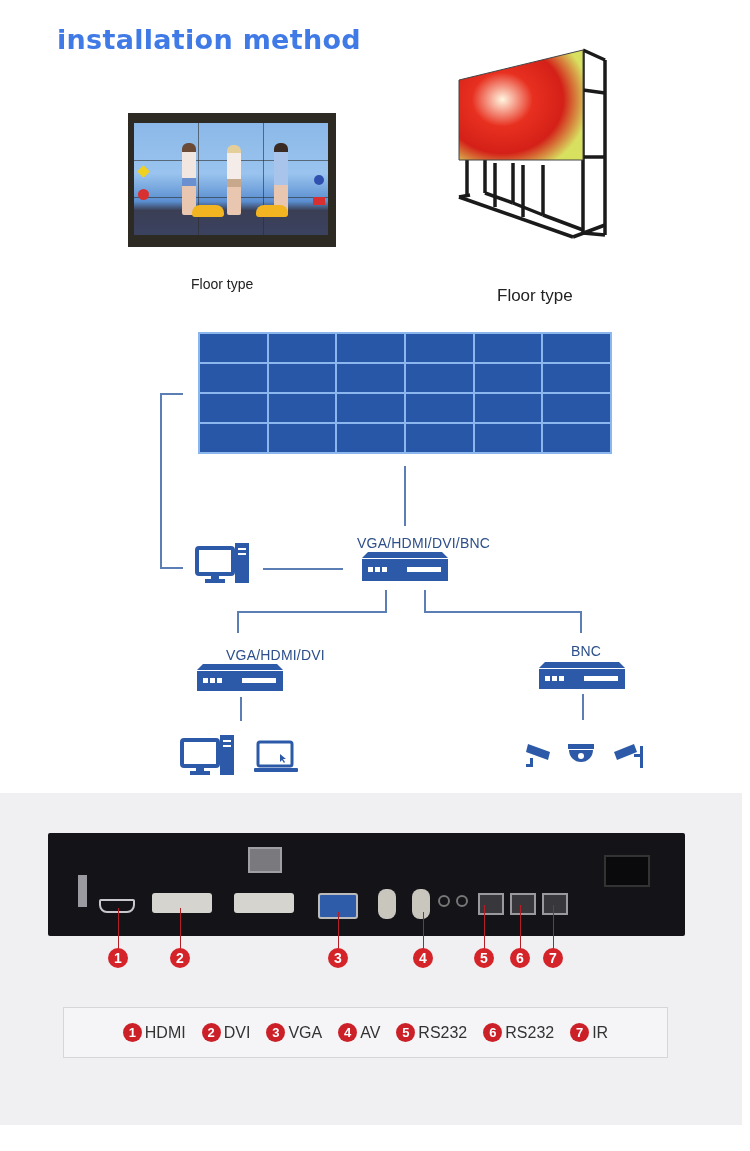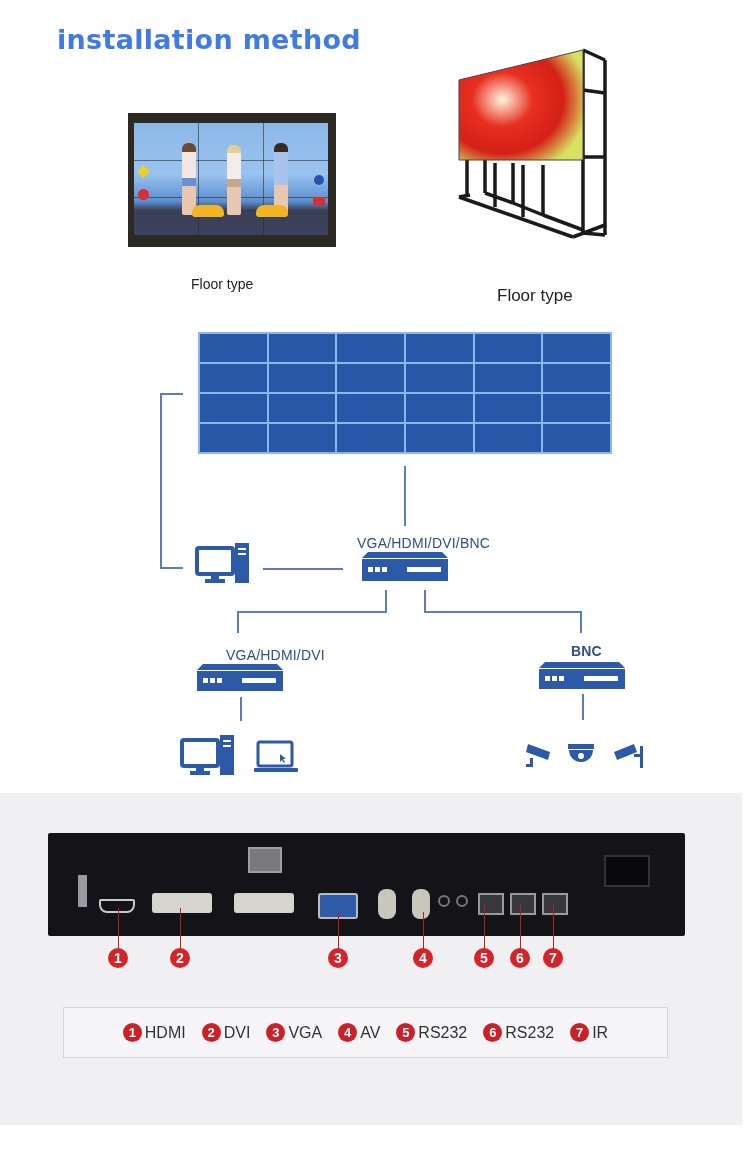--- a/index.html
+++ b/index.html
@@ -158,21 +158,21 @@
 <div class="lbl" style="left:226px;top:647px;">VGA/HDMI/DVI</div>
 <svg class="box" style="left:197px;top:664px;" width="86" height="28" viewBox="0 0 86 28">
   <polygon points="6,0 80,0 86,6 0,6" fill="#2d5aa8"></polygon>
   <rect x="0" y="7" width="86" height="20" fill="#2d5aa8"></rect>
   <rect x="6" y="14" width="5" height="5" fill="#fff"></rect>
     <rect x="13" y="14" width="5" height="5" fill="#fff"></rect>
     <rect x="20" y="14" width="5" height="5" fill="#fff"></rect>
   <rect x="45" y="14" width="34" height="5" fill="#fff"></rect>
 </svg>
 
-<div class="lbl" style="left:571px;top:643px;font-weight:bold;">BNC</div>
+<div class="lbl" style="left:571px;top:643px;">BNC</div>
 <svg class="box" style="left:539px;top:662px;" width="86" height="28" viewBox="0 0 86 28">
   <polygon points="6,0 80,0 86,6 0,6" fill="#2d5aa8"></polygon>
   <rect x="0" y="7" width="86" height="20" fill="#2d5aa8"></rect>
   <rect x="6" y="14" width="5" height="5" fill="#fff"></rect>
     <rect x="13" y="14" width="5" height="5" fill="#fff"></rect>
     <rect x="20" y="14" width="5" height="5" fill="#fff"></rect>
   <rect x="45" y="14" width="34" height="5" fill="#fff"></rect>
 </svg>
 
 <svg class="box" style="left:180px;top:735px;" width="58" height="42" viewBox="0 0 58 42">

